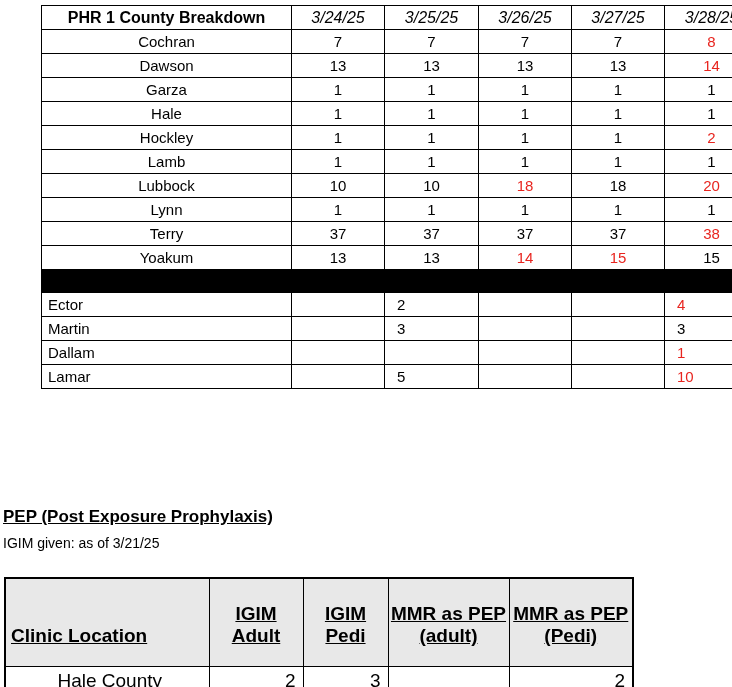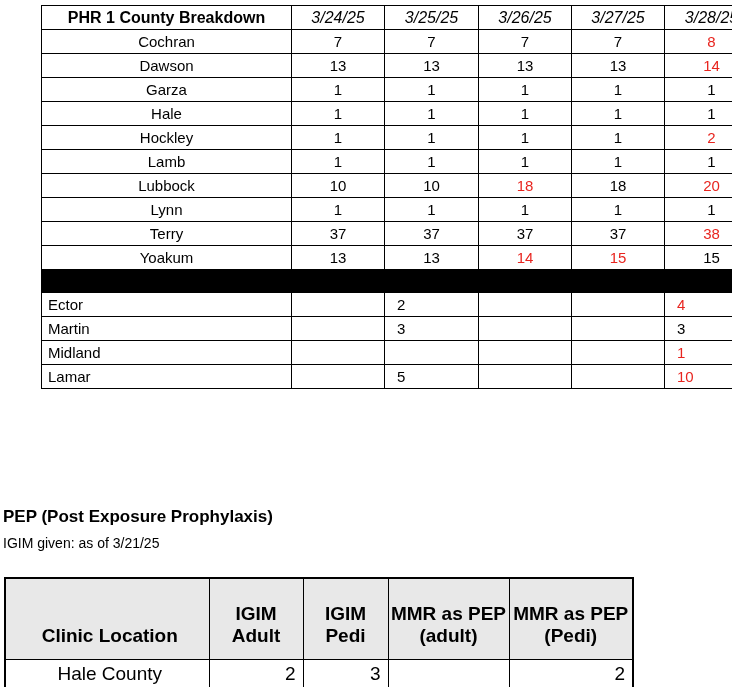--- a/index.html
+++ b/index.html
@@ -56,20 +56,21 @@
   table.county tr.extra td.val { padding-left: 12px; }
   .red-val { color: var(--red, #e8251f); }
 
   
   .pep-heading {
     position: absolute;
     left: 3px;
     top: 507px;
     font-size: 17px;
     font-weight: bold;
+    text-decoration: underline;
   }
   .pep-subheading {
     position: absolute;
     left: 3px;
     top: 535px;
     font-size: 14px;
   }
 
   
   .pep-table-wrap {
@@ -88,25 +89,26 @@
     padding: 0;
     font-size: 19px;
     overflow: hidden;
   }
   table.pep th {
     background: var(--gray, #e8e8e8);
     font-weight: bold;
     vertical-align: bottom;
     text-align: center;
     line-height: 1.15;
-    padding-bottom: 12px;
+    padding-bottom: 19px;
     height: 68px;
+    text-decoration: underline;
   }
   table.pep th.loc-h {
-    text-align: center;
+    text-align: left;
     padding-left: 5px;
     margin-top: 39px;
   }
   table.pep td {
     height: 28px;
     vertical-align: middle;
     text-align: right;
     padding-right: 7px;
   }
   table.pep td.loc {
@@ -237,21 +239,21 @@
         </tr>
         <tr class="extra">
           <td class="county-name">Martin</td>
           <td class="val"></td>
           <td class="val">3</td>
           <td class="val"></td>
           <td class="val"></td>
           <td class="val">3</td>
         </tr>
         <tr class="extra">
-          <td class="county-name">Midland</td>
+          <td class="county-name">Dallam</td>
           <td class="val"></td>
           <td class="val"></td>
           <td class="val"></td>
           <td class="val"></td>
           <td class="val red-val">1</td>
         </tr>
         <tr class="extra">
           <td class="county-name">Lamar</td>
           <td class="val"></td>
           <td class="val">5</td>

